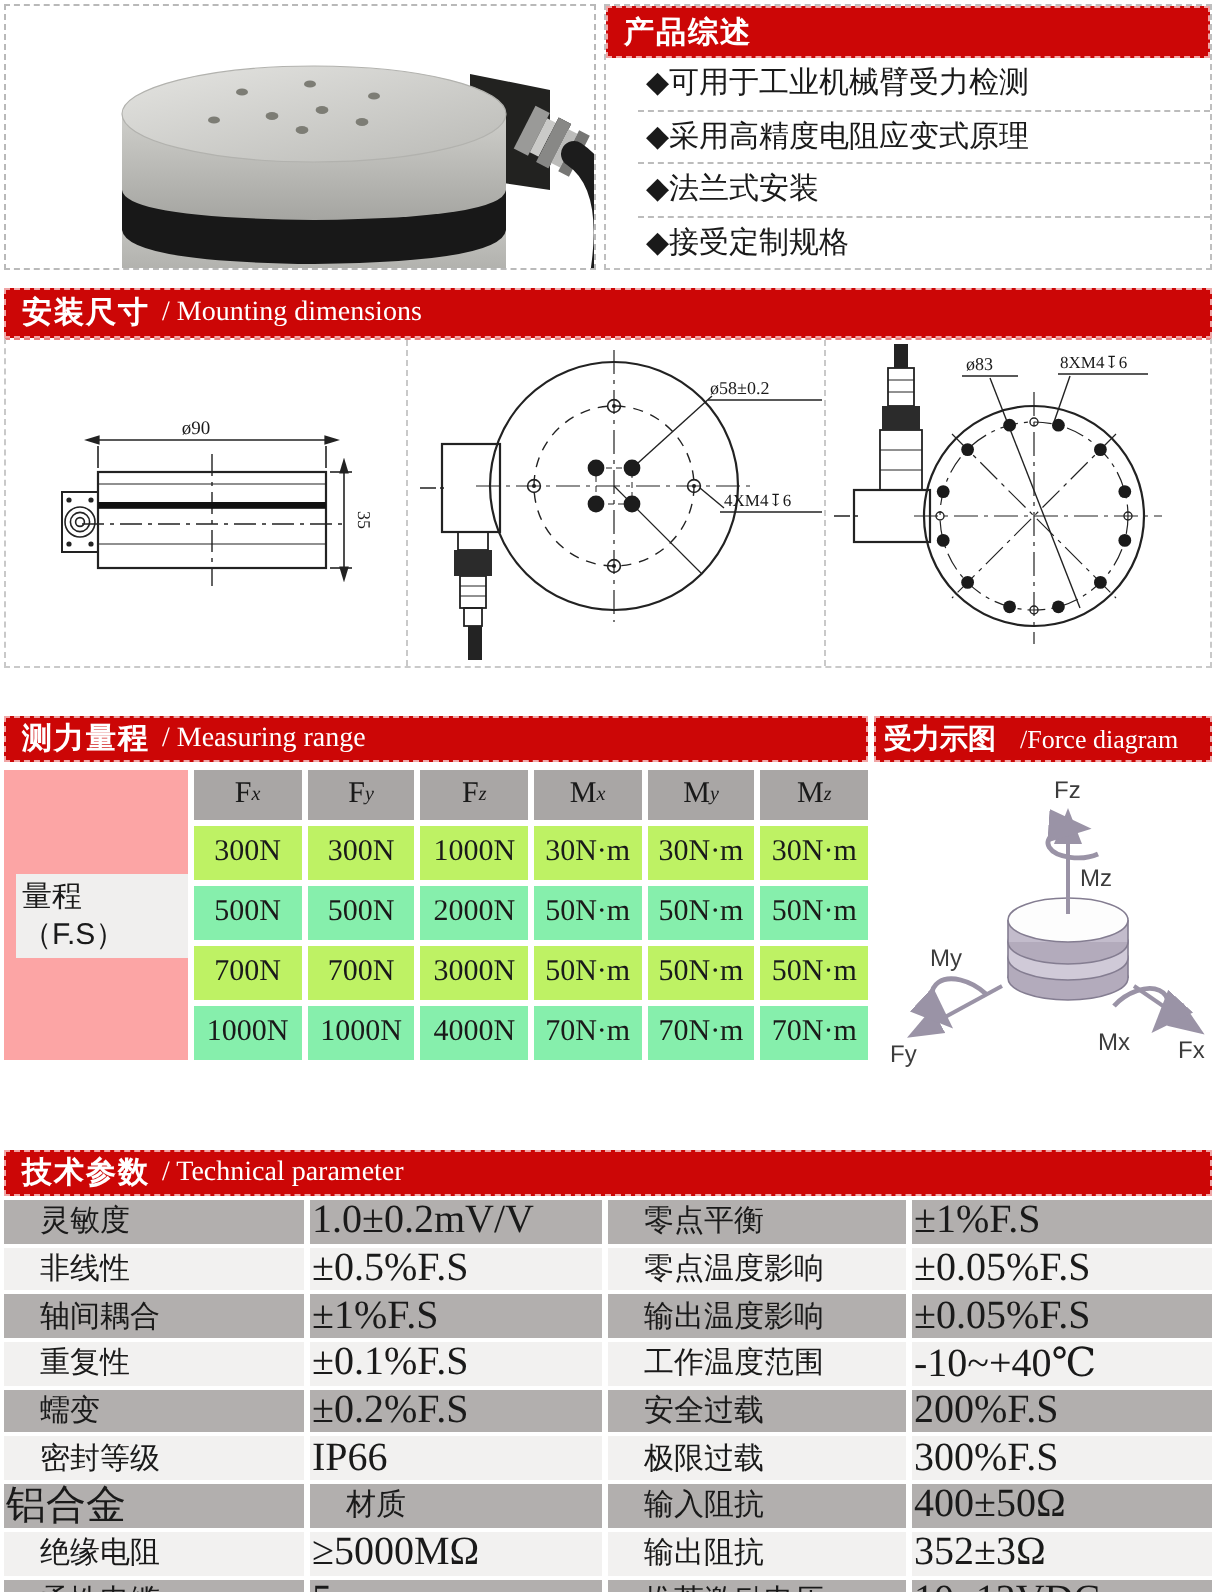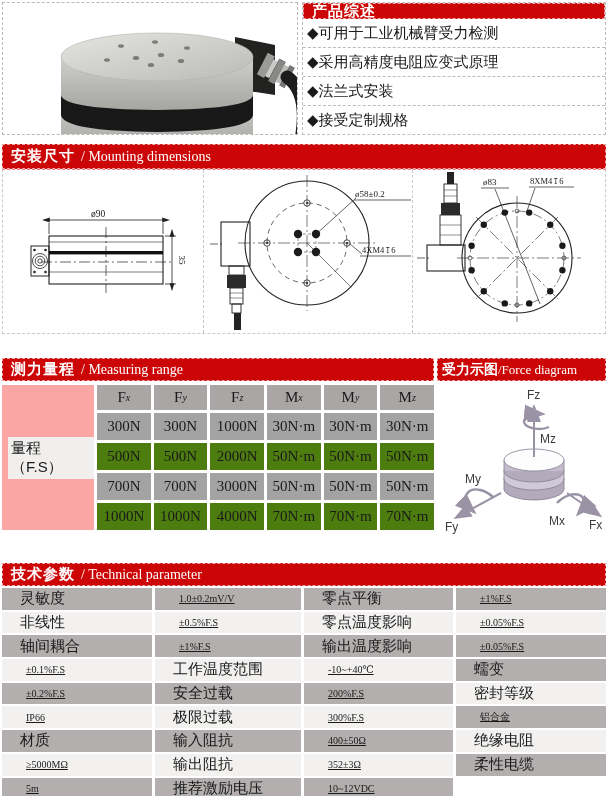--- a/index.html
+++ b/index.html
@@ -9,21 +9,21 @@
   
   .sec-header{background:#cc0606;color:#fff;border:1px dashed #f0a6a6;display:flex;align-items:center;
     gap:6px;padding:0 8px;height:23px;box-sizing:border-box;white-space:nowrap;overflow:visible;}
   .hz{font-weight:bold;font-size:15px;letter-spacing:1px;}
   .he{font-family:"Liberation Serif","DejaVu Serif",serif;font-size:14px;}
 
   
   .top-row{display:flex;gap:4px;height:133px;}
   .photo-box{width:296px;box-sizing:border-box;border:1px dashed #b9b9b9;background:#fff;}
   .summary-box{flex:1;box-sizing:border-box;border:1px dashed #bfbfbf;display:flex;flex-direction:column;}
-  .summary-box .sec-header{height:16px;}
+  .summary-box .sec-header{height:26px;}
   .sum-row{flex:1;display:flex;align-items:center;padding-left:4px;font-size:15px;
     font-family:"Liberation Serif","DejaVu Serif",serif;border-bottom:1px dashed #bcbcbc;}
   .sum-row:last-child{border-bottom:none;}
 
   
   .mounting-header{margin-top:9px;height:25px;}
   .drawings{height:165px;box-sizing:border-box;border-left:1px dashed #c9c9c9;border-right:1px dashed #c9c9c9;
     border-bottom:1px dashed #c9c9c9;border-top:1px dashed #e87f7f;display:flex;}
   .dcell{box-sizing:border-box;height:100%;}
   .dcell + .dcell{border-left:1px dashed #c9c9c9;}
@@ -32,34 +32,34 @@
   
   .mid-row{margin-top:24px;display:flex;gap:3px;align-items:flex-start;}
   .mid-left{width:432px;border-radius:21px;}
   .mid-right{flex:1;}
   .m-table{margin-top:4px;display:grid;grid-template-columns:92px repeat(6,1fr);
     grid-template-rows:25px repeat(4,27px);gap:3px;background:#fff;}
   .mcell{display:flex;align-items:center;justify-content:center;
     font-family:"Liberation Serif","DejaVu Serif",serif;font-size:15px;}
   .mhead{background:#a9a6a5;}
   .msub{font-style:italic;font-size:10px;}
-  .mlight{background:#a3a3a3;}
-  .mgray{background:#4d7c0f;}
+  .mlight{background:#bef264;}
+  .mgray{background:#86efac;}
   .mlabel{background:#fca5a5;justify-content:flex-start;padding-left:6px;
     font-family:"Liberation Sans","DejaVu Sans",sans-serif;}
   .mlabel-inner{background:#f0efee;padding:2px 3px;font-size:15px;}
   .force-svg{display:block;margin-top:2px;}
 
   
-  .tech-header{margin-top:20px;}
+  .tech-header{margin-top:32px;}
   .tech-table{margin-top:2px;display:grid;grid-template-columns:150px 146px 149px 1fr;
     gap:2px 3px;grid-auto-rows:21.7px;background:#fff;}
   .tcell{display:flex;align-items:center;box-sizing:border-box;}
   .tlabel{padding-left:18px;font-size:15px;}
-  .tvalue{padding-left:24px;font-family:"Liberation Serif","DejaVu Serif",serif;font-size:10px;text-decoration:underline;}
+  .tvalue{padding-left:1px;font-family:"Liberation Serif","DejaVu Serif",serif;font-size:20px;}
   .trow-gray{background:#b2afae;}
   .trow-light{background:#f2f1f0;}
 
   svg text{font-family:"Liberation Serif","DejaVu Serif",serif;fill:#1a1a1a;}
   svg .flabel{font-family:"Liberation Sans","DejaVu Sans",sans-serif;fill:#3c3c3c;}
 </style>
 </head>
 <body>
 
 <div class="page">
@@ -112,21 +112,21 @@
         </g>
 
         <path d="M284,74 Q305,88 299,131" stroke="#1c1c1c" stroke-width="13" fill="none" stroke-linecap="round"></path>
       </svg>
     </div>
 
     <div class="summary-box">
       <div class="sec-header">
         <span class="hz">产品综述</span>
       </div>
-      <div style="flex:1;display:flex;flex-direction:column;">
+      <div style="flex:1;display:flex;flex-direction:column;margin-left:16px;">
           <div class="sum-row">◆可用于工业机械臂受力检测</div>
           <div class="sum-row">◆采用高精度电阻应变式原理</div>
           <div class="sum-row">◆法兰式安装</div>
           <div class="sum-row">◆接受定制规格</div>
         </div>
     </div>
   </div>
 
   <div class="sec-header mounting-header">
     <span class="hz">安装尺寸</span>
@@ -319,21 +319,21 @@
           <div class="mcell mgray" style="grid-area: 5 / 2;">1000N</div>
           <div class="mcell mgray" style="grid-area: 5 / 3;">1000N</div>
           <div class="mcell mgray" style="grid-area: 5 / 4;">4000N</div>
           <div class="mcell mgray" style="grid-area: 5 / 5;">70N·m</div>
           <div class="mcell mgray" style="grid-area: 5 / 6;">70N·m</div>
           <div class="mcell mgray" style="grid-area: 5 / 7;">70N·m</div>
         </div>
     </div>
 
     <div class="mid-right">
-      <div class="sec-header" style="padding:0 4px;gap:0;">
+      <div class="sec-header" style="padding:0 4px;gap:12px;">
         <span class="hz" style="font-size:14px;letter-spacing:0;">受力示图</span>
         <span class="he" style="font-size:13px;">/Force diagram</span>
       </div>
       <svg class="force-svg" width="169" height="160" viewBox="0 0 169 160">
         <defs>
           <marker id="gar" markerWidth="9" markerHeight="8" refX="7" refY="4" orient="auto">
             <polygon points="0,0.5 9,4 0,7.5" fill="#9a93a6"></polygon>
           </marker>
         </defs>
 
@@ -381,20 +381,21 @@
       <div class="tcell tlabel trow-gray">零点平衡</div>
       <div class="tcell tvalue trow-gray">±1%F.S</div>
       <div class="tcell tlabel trow-light">非线性</div>
       <div class="tcell tvalue trow-light">±0.5%F.S</div>
       <div class="tcell tlabel trow-light">零点温度影响</div>
       <div class="tcell tvalue trow-light">±0.05%F.S</div>
       <div class="tcell tlabel trow-gray">轴间耦合</div>
       <div class="tcell tvalue trow-gray">±1%F.S</div>
       <div class="tcell tlabel trow-gray">输出温度影响</div>
       <div class="tcell tvalue trow-gray">±0.05%F.S</div>
+      <div class="tcell tlabel trow-light">重复性</div>
       <div class="tcell tvalue trow-light">±0.1%F.S</div>
       <div class="tcell tlabel trow-light">工作温度范围</div>
       <div class="tcell tvalue trow-light">-10~+40℃</div>
       <div class="tcell tlabel trow-gray">蠕变</div>
       <div class="tcell tvalue trow-gray">±0.2%F.S</div>
       <div class="tcell tlabel trow-gray">安全过载</div>
       <div class="tcell tvalue trow-gray">200%F.S</div>
       <div class="tcell tlabel trow-light">密封等级</div>
       <div class="tcell tvalue trow-light">IP66</div>
       <div class="tcell tlabel trow-light">极限过载</div>

